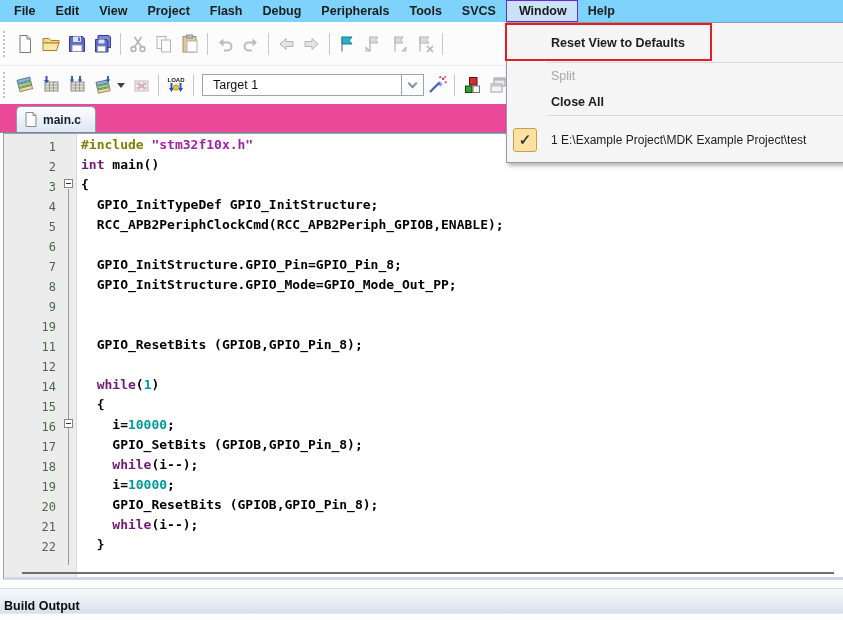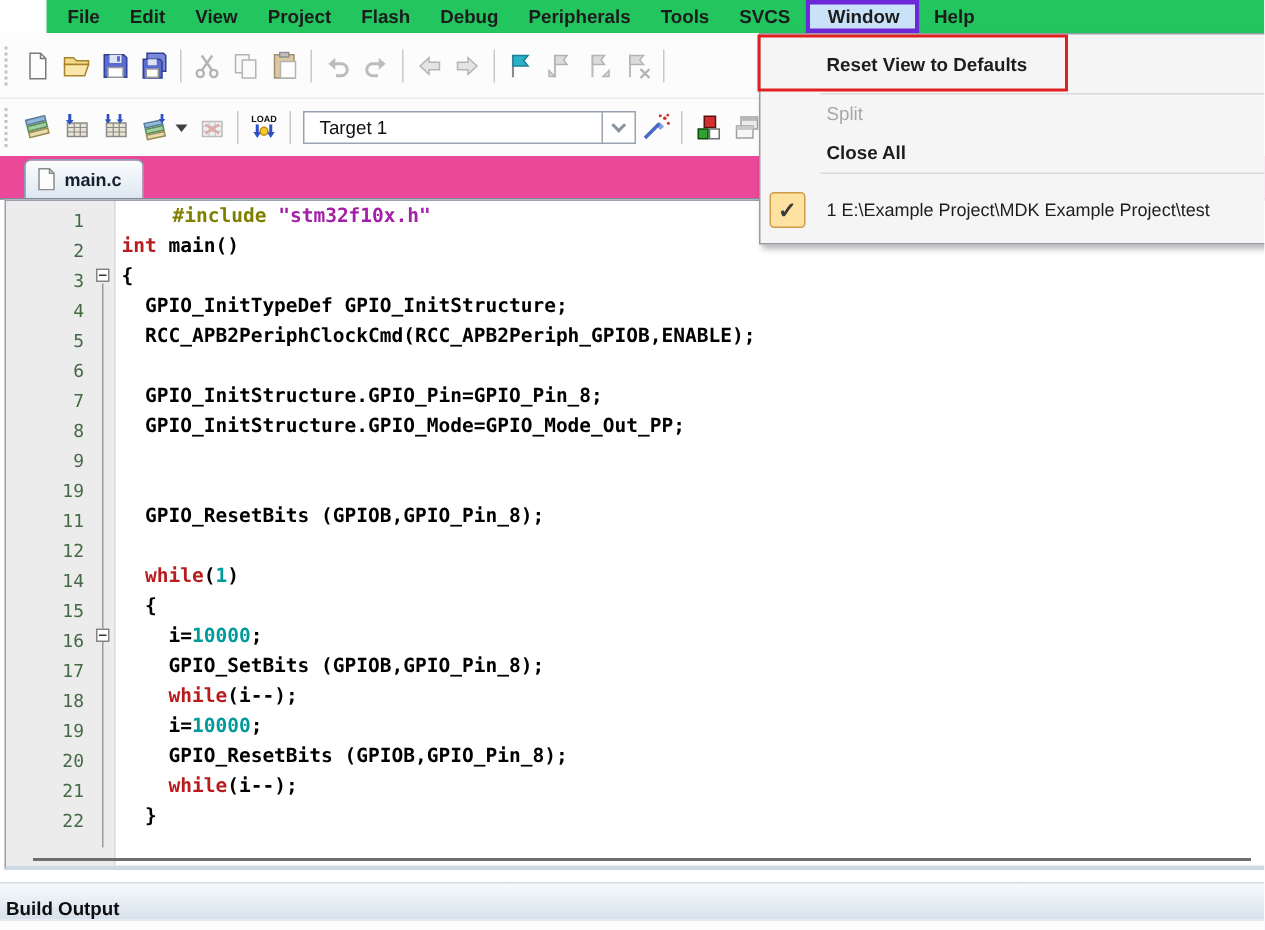--- a/index.html
+++ b/index.html
@@ -6,24 +6,24 @@
   html,body { background:#fff; }
   .screen {
     position:relative; width:843px; height:620px; overflow:hidden;
     background:#ffffff; font-family:"Liberation Sans", sans-serif;
   }
 
   
   .menubar {
     position:absolute; left:0; top:0; right:0; height:22px;
     display:flex; align-items:stretch; padding-left:4px;
-    background:#22c55e; font-size:12.5px; font-weight:600; color:#1c1c1c;margin-left:31px;
+    background:#7dd3fc; font-size:12.5px; font-weight:600; color:#1c1c1c;
   }
   .menubar .mitem { display:flex; align-items:center; padding:0 10px; cursor:default; }
-  .menubar .mitem.active { background:#c9e2f7; border:3px solid #6d28d9;padding-left:12px; }
+  .menubar .mitem.active { background:#c9e2f7; border:1px solid #6d28d9;padding-left:12px; }
 
   
   .tb { position:absolute; left:0; right:0; display:flex; align-items:center; background:#fcfcfc; }
   .tb1 { top:22px; height:44px; border-bottom:1px solid #ececec; }
   .tb2 { top:66px; height:38px; }
   .grip { width:7px; height:26px; border-left:2px dotted #c4c4c4; margin:0 2px 0 3px; }
   .tbtn { width:26px; height:26px; display:flex; align-items:center; justify-content:center; }
   .tbtn svg { width:20px; height:20px; display:block; }
   .tsep { width:1px; height:22px; background:#c9c9c9; margin:0 4px; }
   .caret-down { width:0; height:0; border-left:4px solid transparent; border-right:4px solid transparent;
@@ -59,23 +59,23 @@
   }
   .gutterbg { position:absolute; left:0; top:0; width:73px; height:100%;
               background:#ececec; border-right:1px solid #dadada; }
   .lines { position:absolute; left:0; top:3px; right:0; height:431px; overflow:hidden; }
   .cl { height:20px; line-height:20px; white-space:pre; display:flex;
         font:bold 13px "DejaVu Sans Mono", monospace; }
   .cl .ln { flex:0 0 52px; text-align:right; font:normal 12px "DejaVu Sans Mono", monospace;
             color:#456a45; line-height:20px; }
   .cl .fm { flex:0 0 21px; }
   .cl .ct { padding-left:4px; color:#000; }
-  .tk-k { color:#b91c1c; }
+  .tk-k { color:#701a75; }
   .tk-s { color:#a320a8; }
-  .tk-d { color:#7f7f00;margin-left:34px; }
+  .tk-d { color:#7f7f00; }
   .tk-n { color:#009a9a; }
   .tk-p { color:#000000; }
   .foldline { position:absolute; left:64px; top:55px; width:1px; height:376px; background:#9a9a9a; }
   .foldbox { position:absolute; left:60px; width:9px; height:9px; background:#fff;
              border:1px solid #848484; }
   .foldbox .minus { position:absolute; left:1px; top:3px; width:5px; height:1px; background:#333; }
   .fb3 { top:45px; } .fb15 { top:285px; }
   .hscroll { position:absolute; left:22px; top:572px; width:812px; height:2px; background:#6e6e6e; }
 
   

